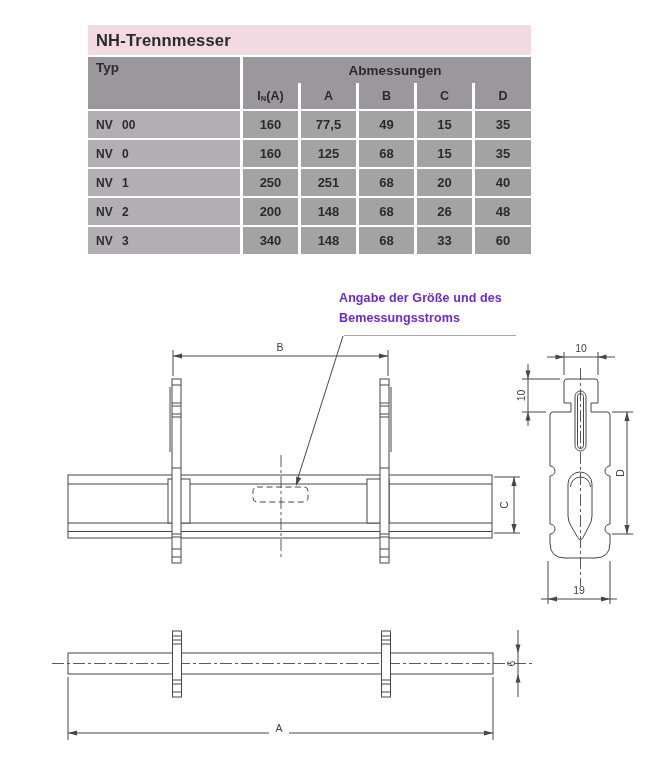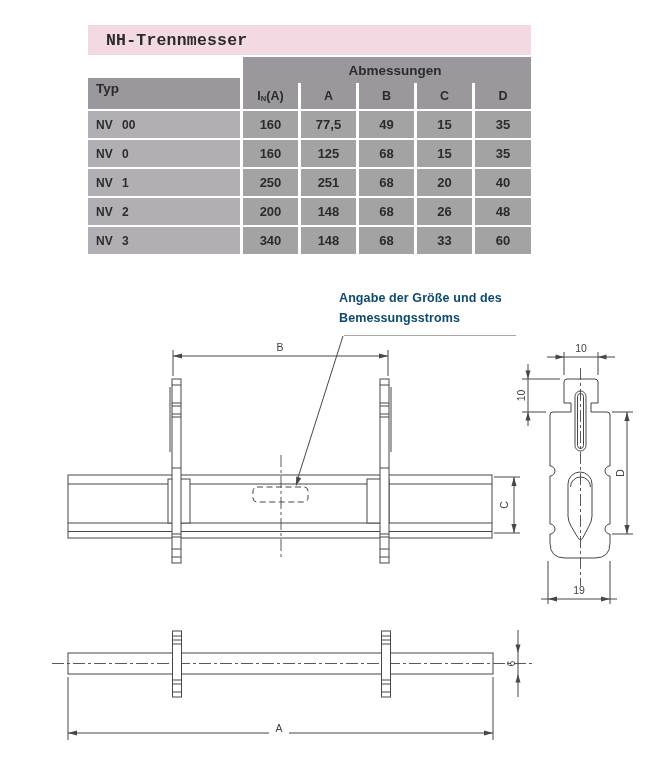--- a/index.html
+++ b/index.html
@@ -6,37 +6,37 @@
   .page{position:relative;width:659px;height:769px;background:#fff;overflow:hidden;
         font-family:"Liberation Sans",sans-serif;}
 
   
   .tbl{position:absolute;left:88px;top:25px;display:grid;
        grid-template-columns:152px 55px 55px 55px 55px 56px;
        grid-template-rows:30px 52px repeat(5,27px);
        column-gap:3px;row-gap:2px;color:#2b2b2b;}
   .cell{display:flex;align-items:center;}
   .title{grid-column:1/-1;grid-row:1;background:#f2d9e2;font-size:16.5px;font-weight:700;
-         padding-left:18px;letter-spacing:.2px;font-family:Liberation Mono, monospace;}
+         padding-left:8px;letter-spacing:.2px;}
   .typ-head{grid-row:2;grid-column:1;background:#9a989d;font-size:13.5px;font-weight:700;
-            align-items:flex-start;padding:3px 0 0 8px;margin-top:21px;}
+            align-items:flex-start;padding:3px 0 0 8px;}
   .head-right{grid-row:2;grid-column:2/-1;display:grid;grid-template-rows:26px 26px;}
   .abm{background:#9a989d;display:flex;align-items:center;justify-content:center;
        font-size:13.5px;font-weight:700;padding-left:16px;}
   .subrow{display:grid;grid-template-columns:55px 55px 55px 55px 56px;column-gap:3px;}
   .sub{background:#9a989d;display:flex;align-items:center;justify-content:center;
        font-size:12.5px;font-weight:700;}
   .sub sub{font-size:7.5px;transform:translateY(2px);}
   .typ{background:#b1afb4;font-size:12px;font-weight:700;padding-left:8px;}
   .typ .nv{display:inline-block;width:26px;}
   .val{background:#a3a3a3;font-size:13px;font-weight:700;justify-content:center;}
 
   
   .annot{position:absolute;left:339px;top:288px;font-size:12.5px;font-weight:700;
-         color:#0c4a6e;line-height:1.6;letter-spacing:.1px;}
+         color:#6d28d9;line-height:1.6;letter-spacing:.1px;}
 
   
   svg.draw{position:absolute;left:0;top:0;}
   .ln{stroke:#474747;stroke-width:1;fill:none;}
   .lnw{stroke:#474747;stroke-width:1;fill:#ffffff;}
   .cl{stroke:#474747;stroke-width:0.9;fill:none;stroke-dasharray:12 3 3 3;}
   .dsh{stroke-dasharray:6 3.5;}
   .thin{stroke:#a9a9a9;stroke-width:1;fill:none;}
   .arr{fill:#474747;stroke:none;}
   .dim{font-family:"Liberation Sans",sans-serif;font-size:10.5px;fill:#3f3f3f;}

